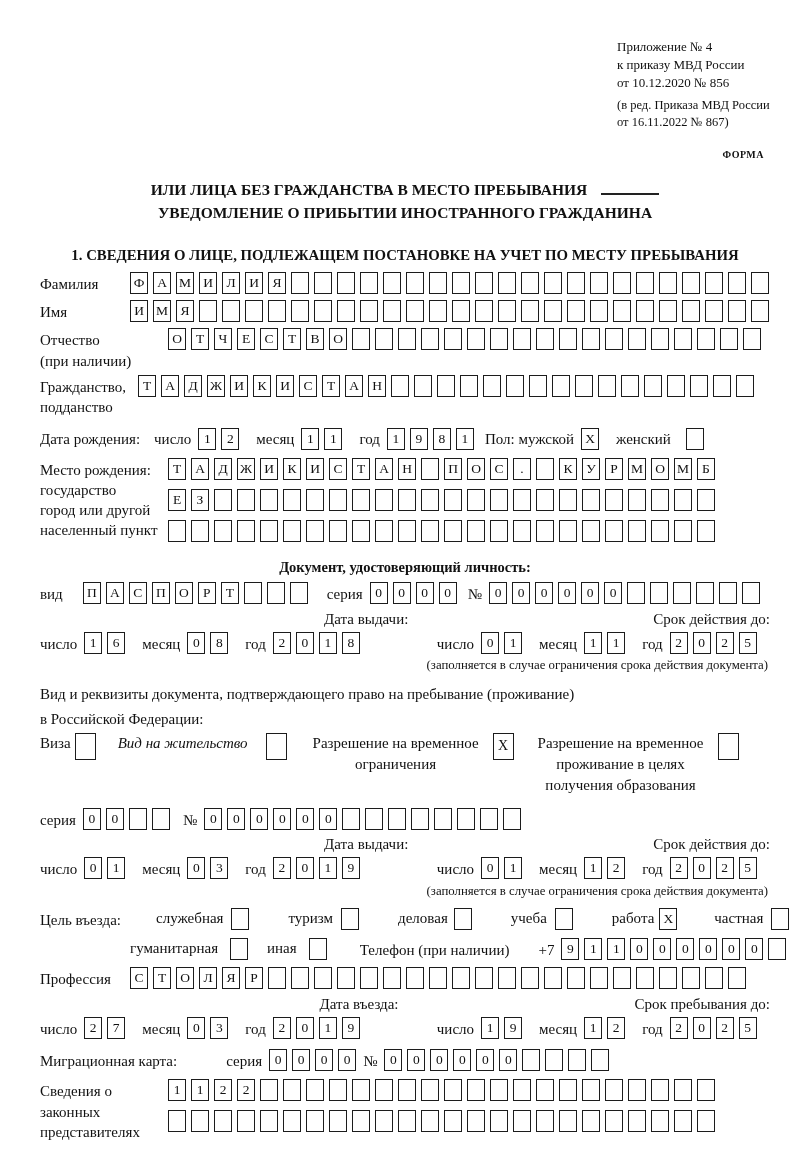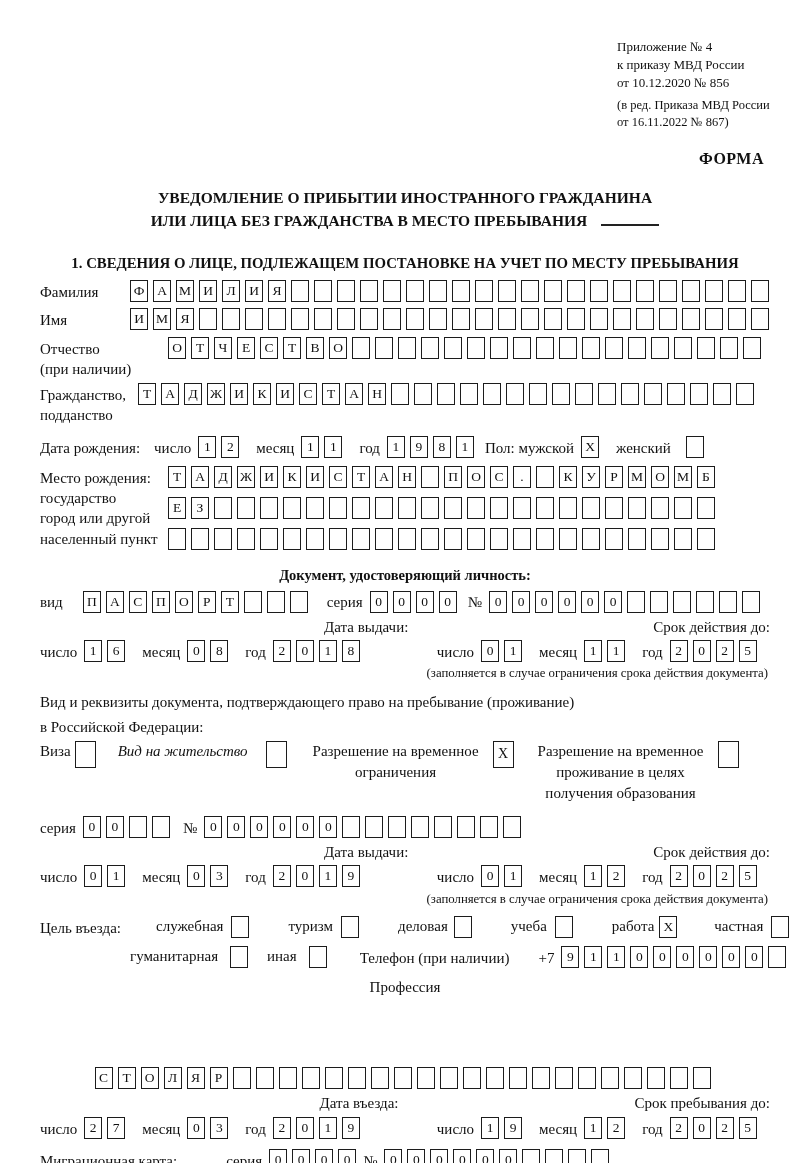--- a/index.html
+++ b/index.html
@@ -3,21 +3,21 @@
 <meta charset="utf-8">
 <style>
   html,body{margin:0;padding:0;background:#fff;}
   .page{
     width:800px;height:1163px;box-sizing:border-box;
     padding:38px 30px 0 40px;overflow:hidden;background:#fff;color:#111;
     font-family:"Liberation Serif","DejaVu Serif",serif;font-size:15px;line-height:1.35;
   }
   .appendix{margin-left:577px;font-size:13px;line-height:1.4;}
   .appendix .note{font-size:12.5px;margin-top:4px;line-height:1.4;}
-  .forma{font-weight:bold;font-size:16px;text-align:right;padding-right:6px;margin-top:16px;letter-spacing:.5px;}
+  .forma{font-weight:bold;font-size:10px;text-align:right;padding-right:6px;margin-top:16px;letter-spacing:.5px;}
   .title{margin-top:18px;text-align:center;font-weight:bold;font-size:15.5px;line-height:1.45;}
   .blank-line{display:inline-block;width:58px;border-bottom:2px solid #222;height:14px;margin-left:14px;}
   .sect{margin-top:22px;font-weight:bold;font-size:14.8px;text-align:center;white-space:nowrap;}
   .row{display:flex;align-items:flex-start;margin-top:6px;}
   .lbl{flex:none;padding-top:2px;}
   .cells{display:flex;flex-wrap:nowrap;flex:none;}
   .cell{
     flex:none;display:inline-block;box-sizing:border-box;
     width:18px;height:22px;margin-right:5px;border:1.6px solid #1c1c1c;background:#fff;
     text-align:center;font-size:13.5px;line-height:19px;font-weight:normal;
@@ -45,24 +45,24 @@
     <div>от 10.12.2020 № 856</div>
     <div class="note">
       <div>(в ред. Приказа МВД России</div>
       <div>от 16.11.2022 № 867)</div>
     </div>
   </div>
 
   <div class="forma">ФОРМА</div>
 
   <div class="title">
-    <div>УВЕДОМЛЕНИЕ О ПРИБЫТИИ ИНОСТРАННОГО ГРАЖДАНИНА</div>
     <div>
       <span>ИЛИ ЛИЦА БЕЗ ГРАЖДАНСТВА В МЕСТО ПРЕБЫВАНИЯ</span><span class="blank-line"></span>
     </div>
+    <div>УВЕДОМЛЕНИЕ О ПРИБЫТИИ ИНОСТРАННОГО ГРАЖДАНИНА</div>
   </div>
 
   <div class="sect">1. СВЕДЕНИЯ О ЛИЦЕ, ПОДЛЕЖАЩЕМ ПОСТАНОВКЕ НА УЧЕТ ПО МЕСТУ ПРЕБЫВАНИЯ</div>
 
   <div class="row" style="">
     <span class="lbl" style="flex-basis:90px;">Фамилия</span>
     <span class="cells">
         <span class="cell">Ф</span>
         <span class="cell">А</span>
         <span class="cell">М</span>
@@ -581,21 +581,21 @@
         <span class="cell">0</span>
         <span class="cell">0</span>
         <span class="cell">0</span>
         <span class="cell">0</span>
         <span class="cell">0</span>
         <span class="cell">0</span>
         <span class="cell"></span>
       </span>
   </div>
 
-  <div class="row" style="margin-top:7px;align-items:center;flex-direction:column;">
+  <div class="row" style="margin-top:7px;align-items:center;">
     <span class="lbl" style="flex-basis:90px;">Профессия</span>
     <span class="cells">
         <span class="cell">С</span>
         <span class="cell">Т</span>
         <span class="cell">О</span>
         <span class="cell">Л</span>
         <span class="cell">Я</span>
         <span class="cell">Р</span>
         <span class="cell"></span>
         <span class="cell"></span>

